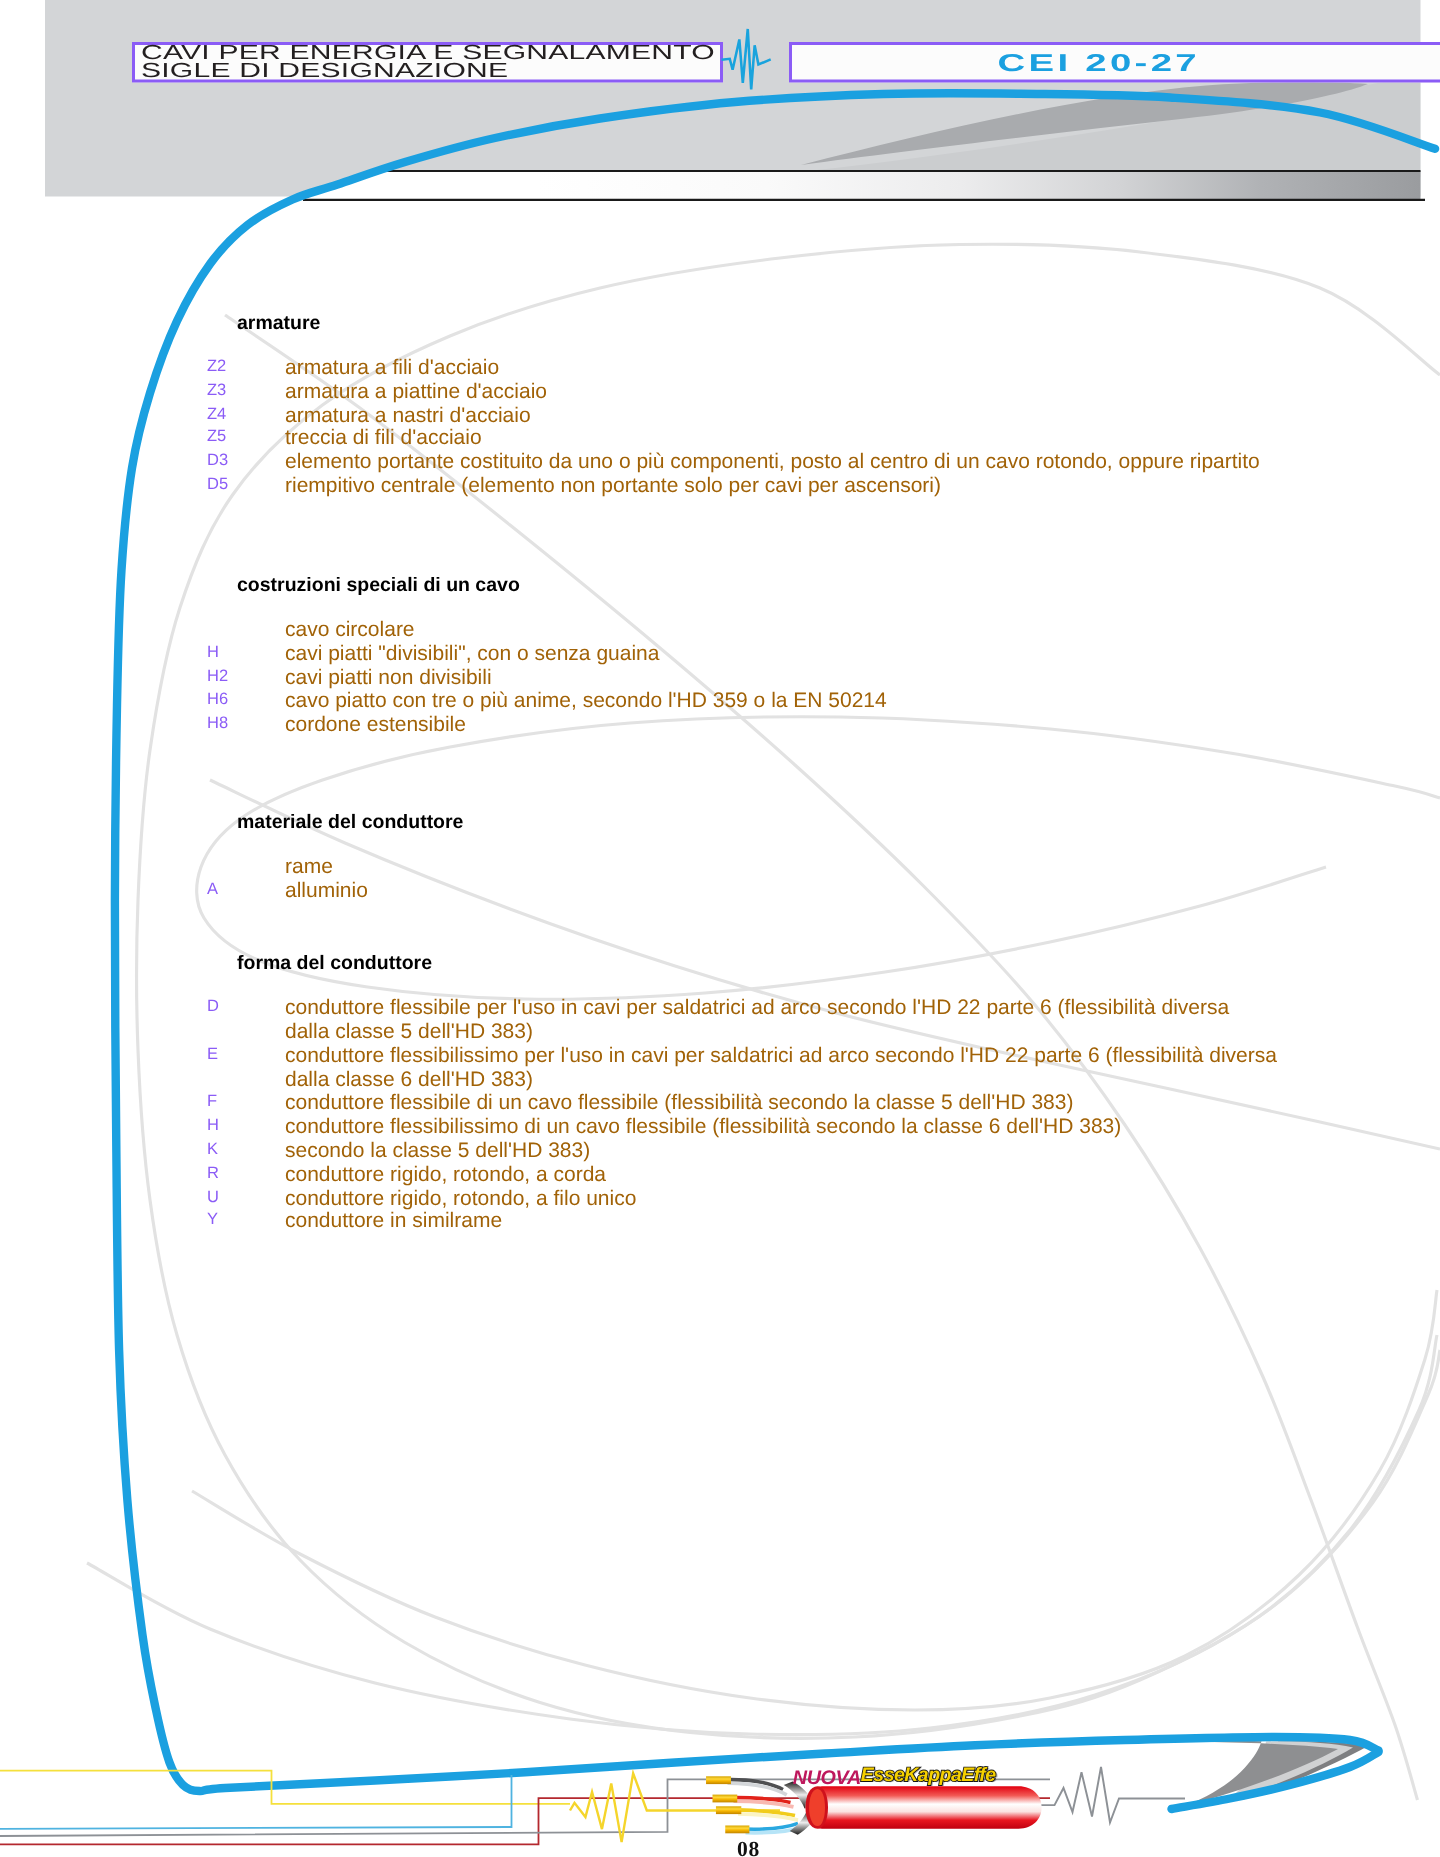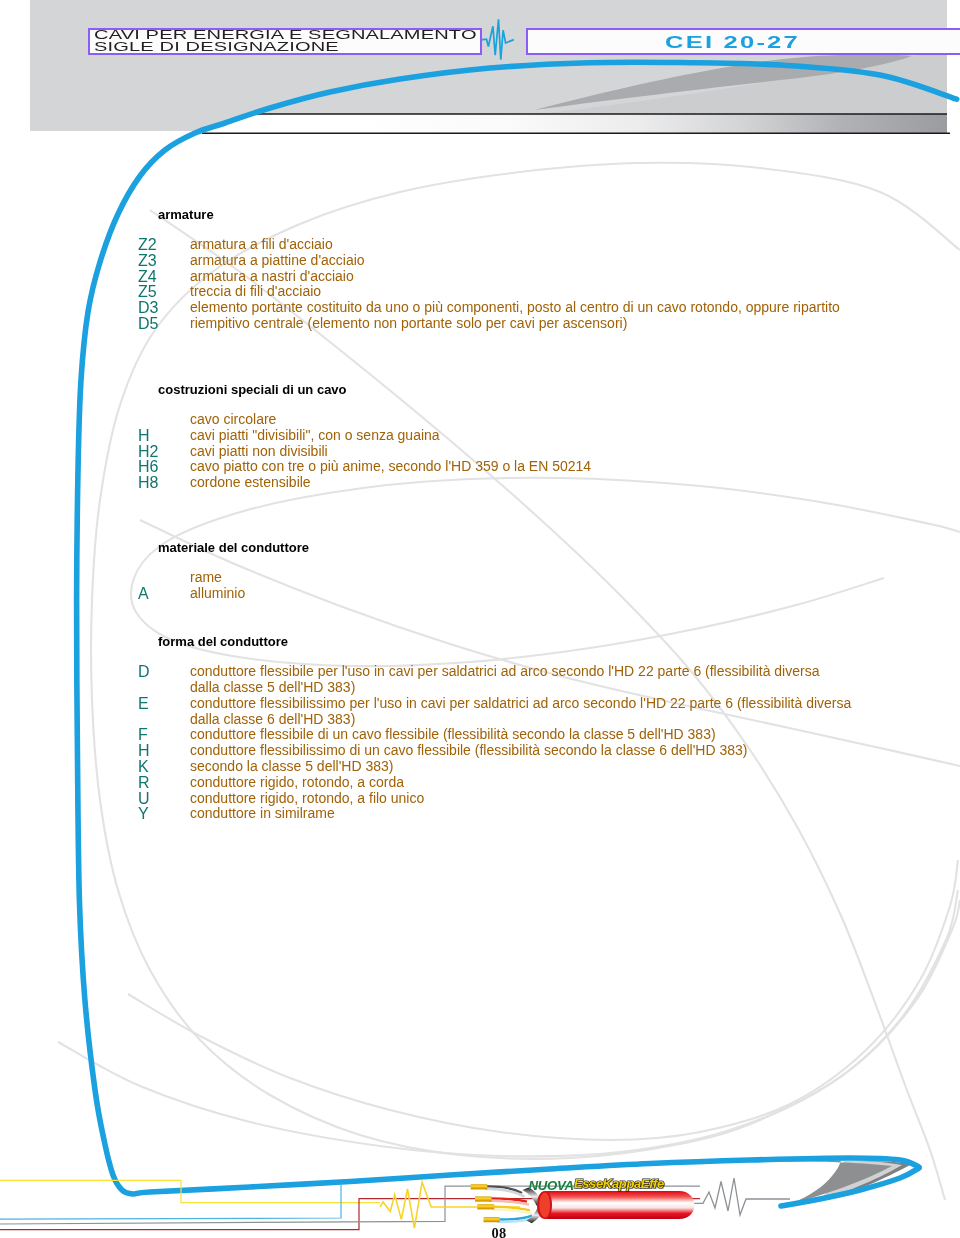--- a/index.html
+++ b/index.html
@@ -29,35 +29,35 @@
      transform:scaleX(1.57);transform-origin:center top;}
 
   
   .section{position:absolute;left:138px;width:660px;}
   .txt-line{white-space:nowrap;}
   .sec-heading{position:absolute;top:0;left:0;font-size:13px;font-weight:700;color:#000;
      line-height:13px;white-space:nowrap;margin-left:20px;}
   .rows{position:absolute;top:29.5px;left:0;width:660px;}
   .txt-line{white-space:nowrap;}
   .row{position:relative;}
-  .code{position:absolute;left:0;top:0;font-size:16px;line-height:15.8px;color:#0f766e;}
+  .code{position:absolute;left:0;top:0;font-size:11px;line-height:15.8px;color:#8b5cf6;}
   .txt{margin-left:52px;font-size:14px;line-height:15.8px;color:#a16207;width:660px;}
   .txt-line{white-space:nowrap;}
   .page-number{position:absolute;left:0;width:960px;text-align:center;
      font-family:"Liberation Serif",serif;font-size:14.4px;line-height:14.4px;
      color:#111;font-weight:700;letter-spacing:0.4px;z-index:10;}
   #blue-loop-layer{z-index:3;}
 
   #wave-icon-holder{position:absolute;left:480px;top:12px;width:40px;height:60px;z-index:7;}
   .wave-icon{display:block;}
 
   
   #brand-lockup{position:absolute;left:528.5px;top:1174px;white-space:nowrap;
      font-family:"Liberation Sans",sans-serif;font-style:italic;font-weight:700;z-index:9;}
-  #brand-prefix{font-size:13.2px;line-height:13.2px;color:#15803d;letter-spacing:-0.25px;
+  #brand-prefix{font-size:13.2px;line-height:13.2px;color:#be185d;letter-spacing:-0.25px;
      position:relative;top:2.3px;}
   #brand-name{font-size:13px;line-height:17px;color:#f5d000;letter-spacing:-0.35px;
      -webkit-text-stroke:1.2px #1a1a18;paint-order:stroke fill;
      text-shadow:1.3px 1.1px 0 rgba(0,0,0,0.28);}
 
 </style>
 </head>
 <body>
 
 <div id="page">

